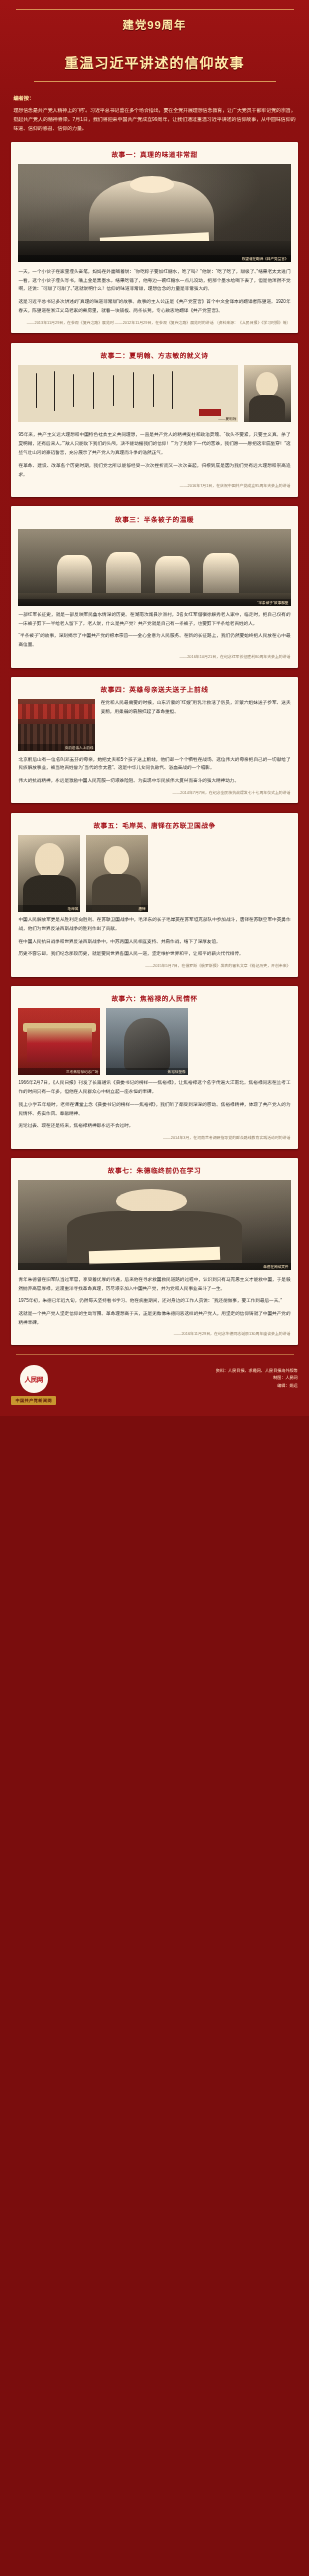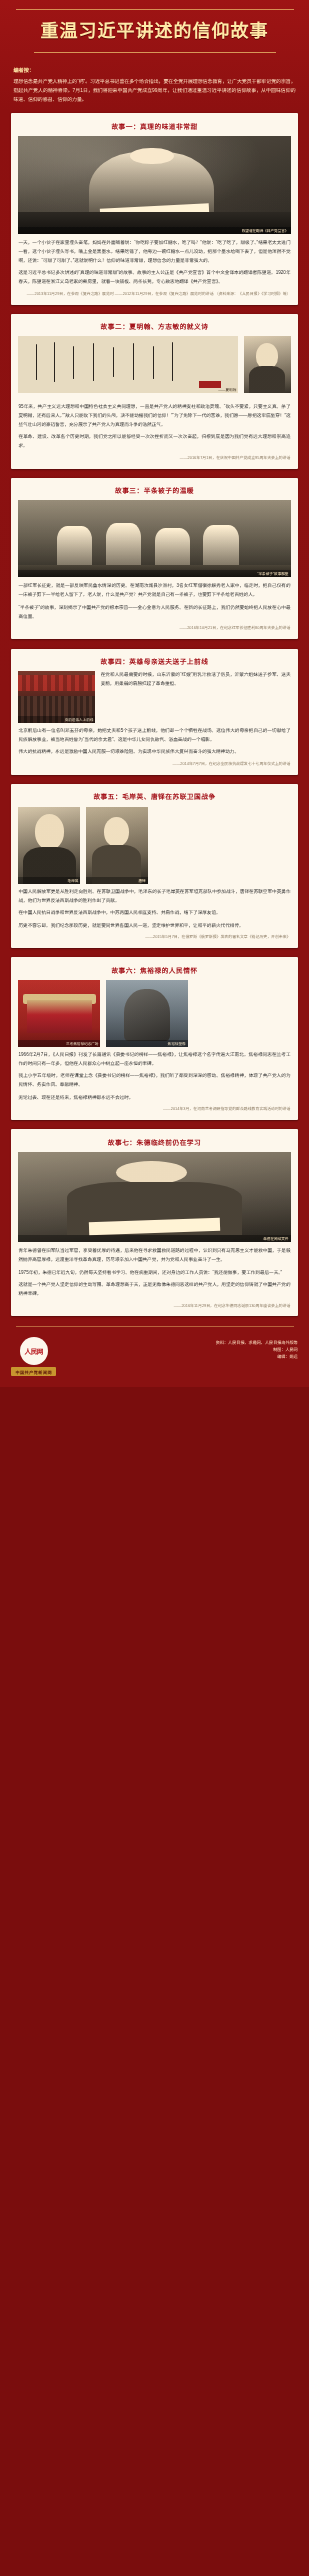--- a/index.html
+++ b/index.html
@@ -35,25 +35,25 @@
   .title-main {
     color: #ffe9a8;
     font-size: 11.3px;
     font-weight: bold;
     letter-spacing: 1px;
     line-height: 1.5;
     text-shadow: 0 0.5px 0 #5d0707;
   }
   .title-sub {
     color: #ffe9a8;
-    font-size: 18px;
+    font-size: 14px;
     font-weight: bold;
     letter-spacing: 1px;
     line-height: 1.6;
-    margin-top: 2px;
+    margin-top: 18px;
     text-shadow: 0 0.5px 0 #5d0707;
   }
   .title-underline {
     width: 242px;
     height: 1px;
     background: #e8b96a;
     margin: 6.2px auto 0 auto;
     opacity: .8;
   }
   
@@ -257,20 +257,21 @@
     margin: 0 auto;
   }
 </style>
 </head>
 <body>
 
 <div class="page">
 
   <div class="header">
     <div class="header-rule"></div>
+    <div class="title-main">建党99周年</div>
     <div class="title-sub">重温习近平讲述的信仰故事</div>
     <div class="title-underline"></div>
   </div>
 
   <div class="intro">
     <span class="intro-label">编者按：</span>
     <span>理想信念是共产党人精神上的“钙”。习近平总书记曾在多个场合指出，要在全党开展理想信念教育，让广大党员干部牢记党的宗旨，挺起共产党人的精神脊梁。7月1日，我们将迎来中国共产党成立99周年，让我们通过重温习近平讲述的信仰故事，从中回味信仰的味道、信仰的感召、信仰的力量。</span>
   </div>
 
   <div class="card">

